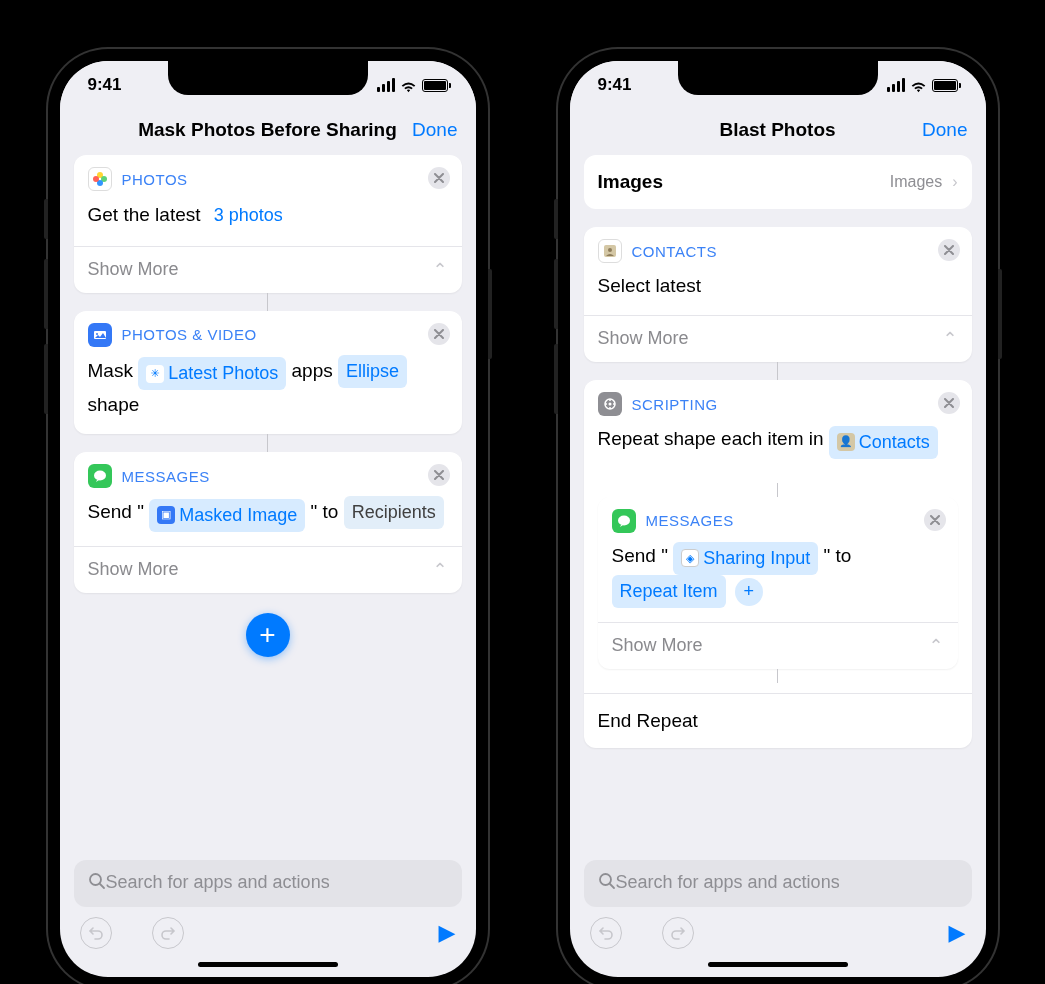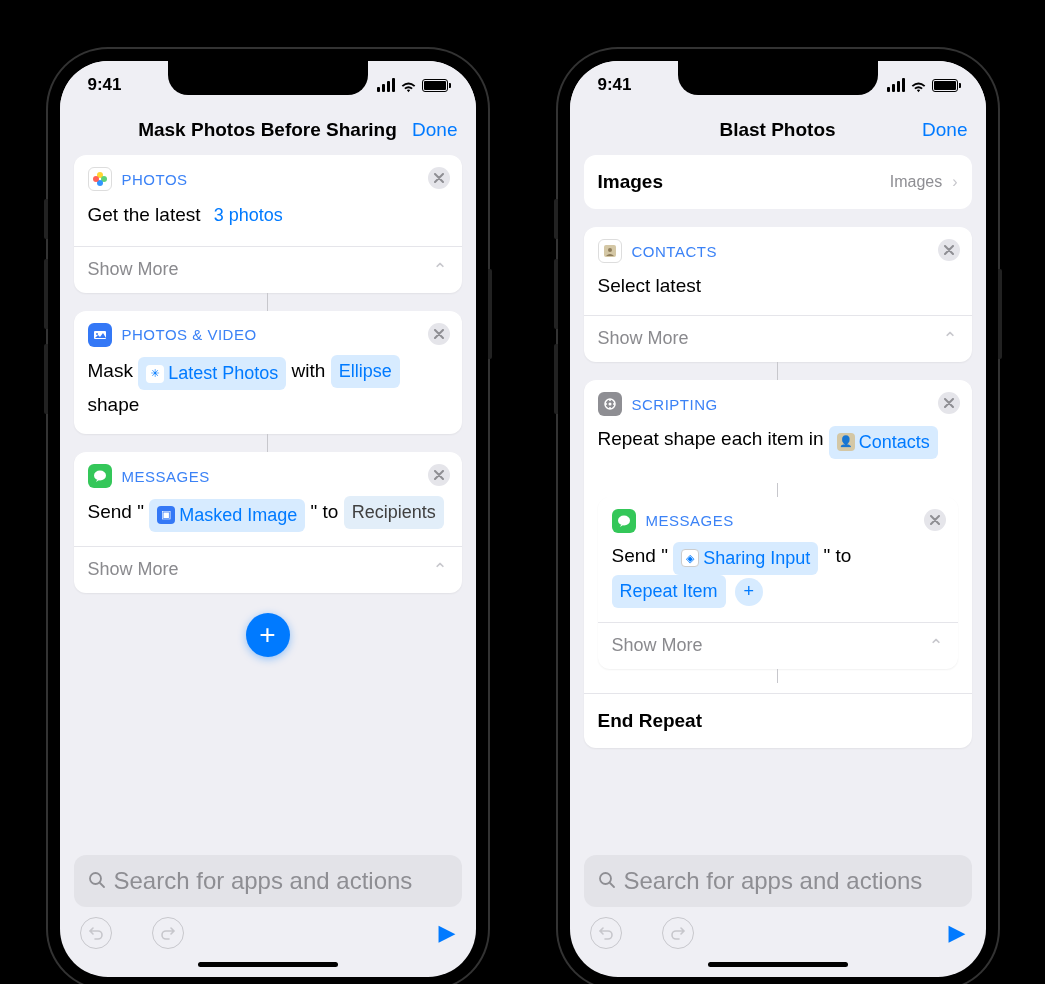--- a/index.html
+++ b/index.html
@@ -35,29 +35,29 @@
 .close-x { position: absolute; right: 12px; top: 12px; width: 22px; height: 22px; border-radius: 50%; background: #e5e5ea; color: #8e8e93; display: flex; align-items: center; justify-content: center; cursor: pointer; }
 .card-body { padding: 0 14px 14px; font-size: 19px; color: #000; line-height: 1.6; }
 .card-body .pill { background: #d7ebff; color: #007aff; padding: 2px 8px; border-radius: 6px; display: inline-flex; align-items: center; gap: 4px; font-size: 18px; }
 .pill-icon { width: 18px; height: 18px; border-radius: 4px; display: inline-flex; align-items: center; justify-content: center; font-size: 11px; }
 .pill.faded { background: #e2eef9; color: #404040; }
 .plus-chip { width: 28px; height: 28px; border-radius: 50%; background: #d7ebff; color: #007aff; display: inline-flex; align-items: center; justify-content: center; font-size: 18px; margin-left: 4px; vertical-align: middle; }
 .show-more { border-top: 0.5px solid #e5e5ea; padding: 12px 14px; color: #8a8a8e; font-size: 18px; display: flex; justify-content: space-between; }
 .connector { width: 1px; height: 18px; background: #c7c7cc; margin: 0 auto; }
 .add-btn { width: 44px; height: 44px; border-radius: 50%; background: #007aff; color: #fff; display: flex; align-items: center; justify-content: center; margin: 20px auto; font-size: 28px; font-weight: 300; box-shadow: 0 2px 8px rgba(0,122,255,0.4); cursor: pointer; }
 .footer { padding: 10px 14px 28px; display: flex; flex-direction: column; gap: 10px; }
-.search { background: #e3e3e8; border-radius: 12px; padding: 12px 14px; color: #8e8e93; font-size: 24px; display: flex; gap: 8px; }
+.search { background: #e3e3e8; border-radius: 12px; padding: 12px 14px; color: #8e8e93; font-size: 18px; display: flex; gap: 0; }
 .footer-row { display: flex; justify-content: space-between; align-items: center; padding: 0 6px; }
 .ft-btn { width: 32px; height: 32px; border-radius: 50%; border: 1.5px solid #c7c7cc; display: flex; align-items: center; justify-content: center; color: #c7c7cc; }
 .play { color: #007aff; font-size: 22px; }
 .homebar { width: 140px; height: 5px; background: #000; border-radius: 3px; position: absolute; bottom: 10px; left: 50%; transform: translateX(-50%); }
 .accepts-row { background: #fff; border-radius: 12px; padding: 16px 14px; display: flex; justify-content: space-between; align-items: center; margin-bottom: 18px; }
 .accepts-row .val { color: #8e8e93; display: flex; align-items: center; gap: 10px; }
 .nested { margin: 10px 14px 0; }
-.end-repeat { padding: 16px 14px; font-size: 19px; font-weight: 700; }
+.end-repeat { padding: 16px 14px; font-size: 19px; font-weight: 400; }
 .chev { color: #c7c7cc; }
 .cat-label { text-transform: uppercase; font-size: 15px; }
 </style>
 </head>
 <body>
 
 <div class="phone">
   <div class="rbtn"></div>
   <div class="screen">
     <div class="notch"></div>
@@ -125,21 +125,21 @@
                 <path d="M1 1 L9 9 M9 1 L1 9" stroke="#8e8e93" stroke-width="2" stroke-linecap="round"></path>
               </svg>
             </div>
         </div>
         <div class="card-body">
           <span>Mask</span>
           <span class="pill">
               <span class="pill-icon" style="background:#fff;">✳︎</span>
               <span>Latest Photos</span>
             </span>
-          <span>with</span>
+          <span>apps</span>
           <span class="pill">Ellipse</span>
           <span>shape</span>
         </div>
       </div>
       <div class="connector"></div>
 
       <div class="card">
         <div class="card-header">
           <div class="app-icon messages">
               <svg width="14" height="14" viewBox="0 0 14 14">

